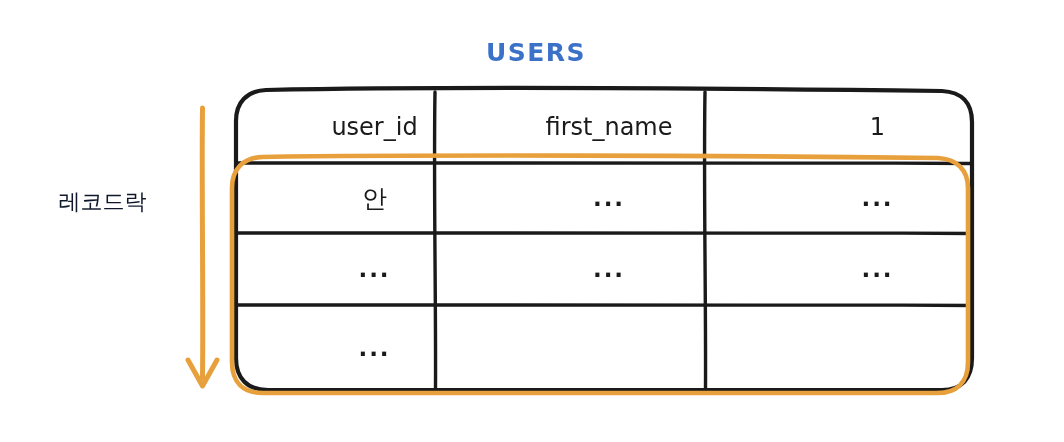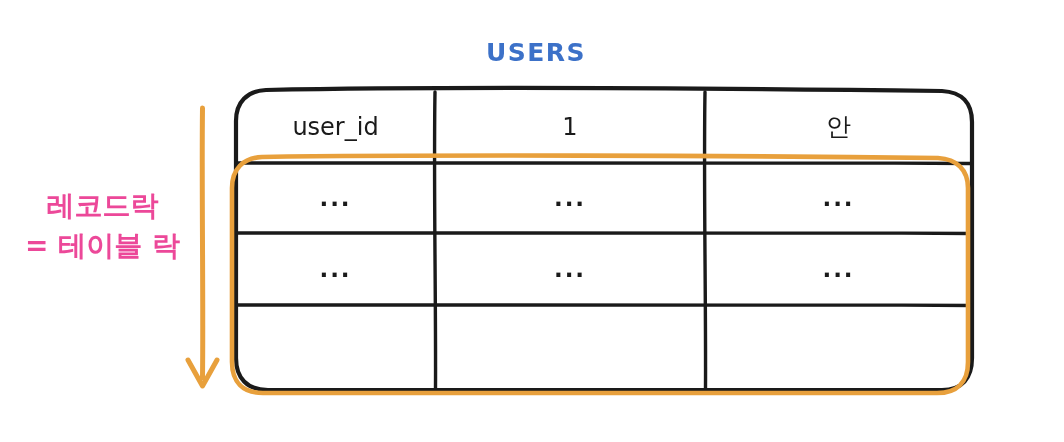--- a/index.html
+++ b/index.html
@@ -45,20 +45,21 @@
     width: 736px;
     height: 300px;
   }
 
   #grid {
     position: absolute;
     inset: 0;
     display: grid;
     grid-template-columns: 199px 270px 267px;
     grid-template-rows: 73px 70px 72px 85px;
+    padding-left: 39px;
   }
 
   .cell {
     display: flex;
     align-items: center;
     justify-content: center;
     font-size: 23px;
     color: #1a1a1a;
     user-select: none;
     box-sizing: border-box;
@@ -78,23 +79,23 @@
     font-size: 25px;
   }
 
   
   #annotation {
     position: absolute;
     left: 20px;
     top: 186px;
     width: 165px;
     text-align: center;
-    color: #ec4899;
-    font-size: 28px;
-    font-weight: 700;
+    color: #0f172a;
+    font-size: 22px;
+    font-weight: 400;
     line-height: 1.42;
     user-select: none;
   }
   #annotation .ln { display: block; white-space: nowrap; }
 </style>
 </head>
 <body>
 
 <svg id="canvas" viewBox="0 0 1064 442">
   <defs>
@@ -144,27 +145,27 @@
   <g>
     <path class="org-a" d="M 202.5 108 C 201.5 190, 203.5 300, 202.5 378"></path>
     <path class="org-a" d="M 188 360 L 202.5 386 L 217 360"></path>
   </g>
 </svg>
 
 <div id="title">USERS</div>
 
 <div id="annotation">
   <span class="ln">레코드락</span>
-  <span class="ln">= 테이블 락</span>
 </div>
 
 <div id="table-wrap">
   <div id="grid">
 
     <div class="cell hdr">user_id</div>
+    <div class="cell hdr">first_name</div>
 
     <div class="cell num">1</div>
     <div class="cell kr">안</div>
 
     <div class="cell dots">...</div>
     <div class="cell dots">...</div>
     <div class="cell dots">...</div>
 
     <div class="cell dots">...</div>
     <div class="cell dots">...</div>

